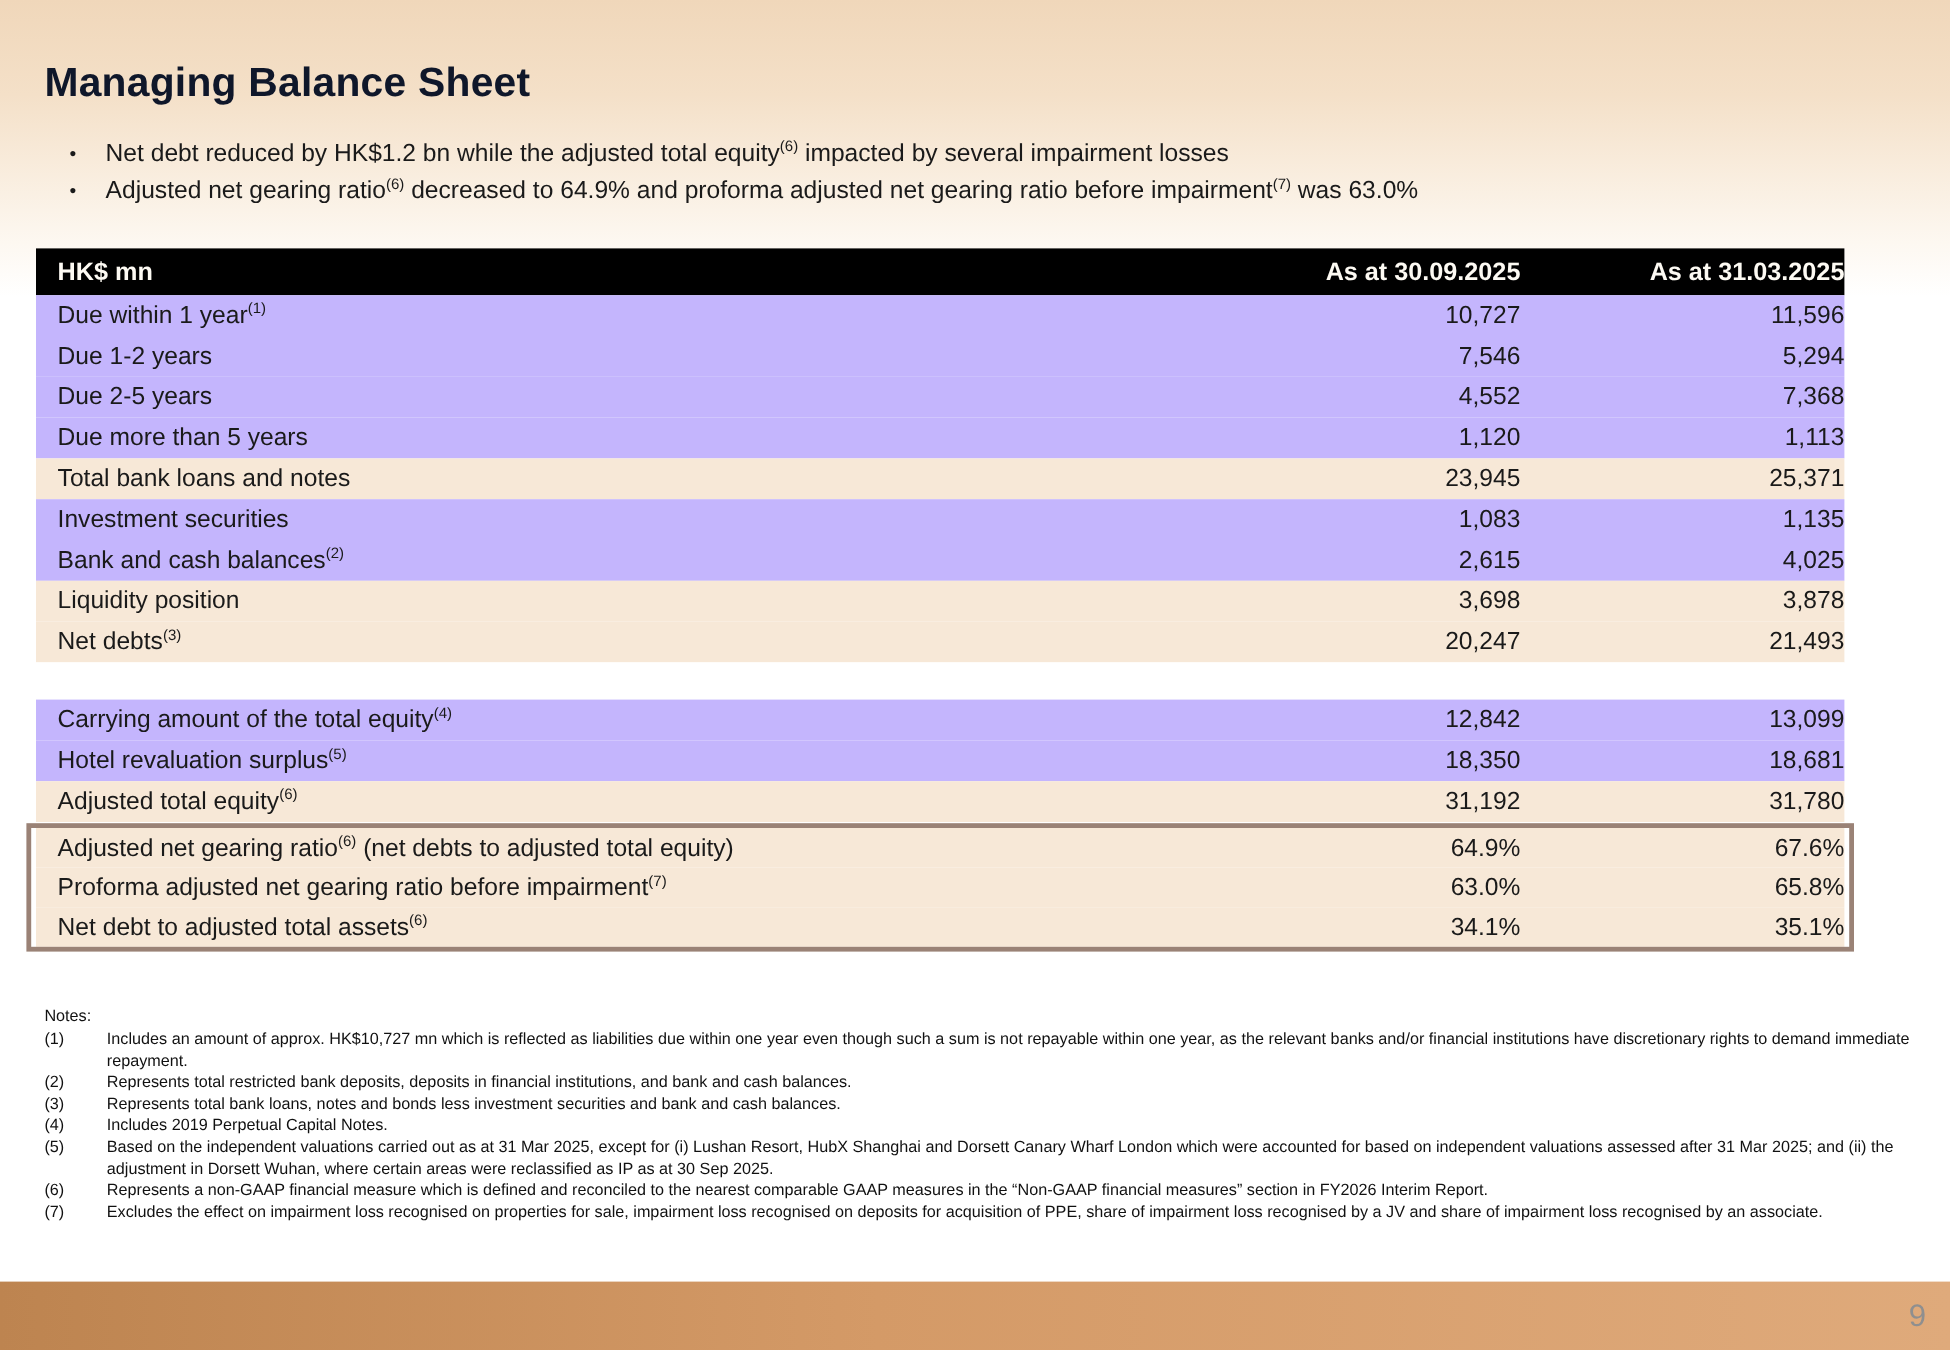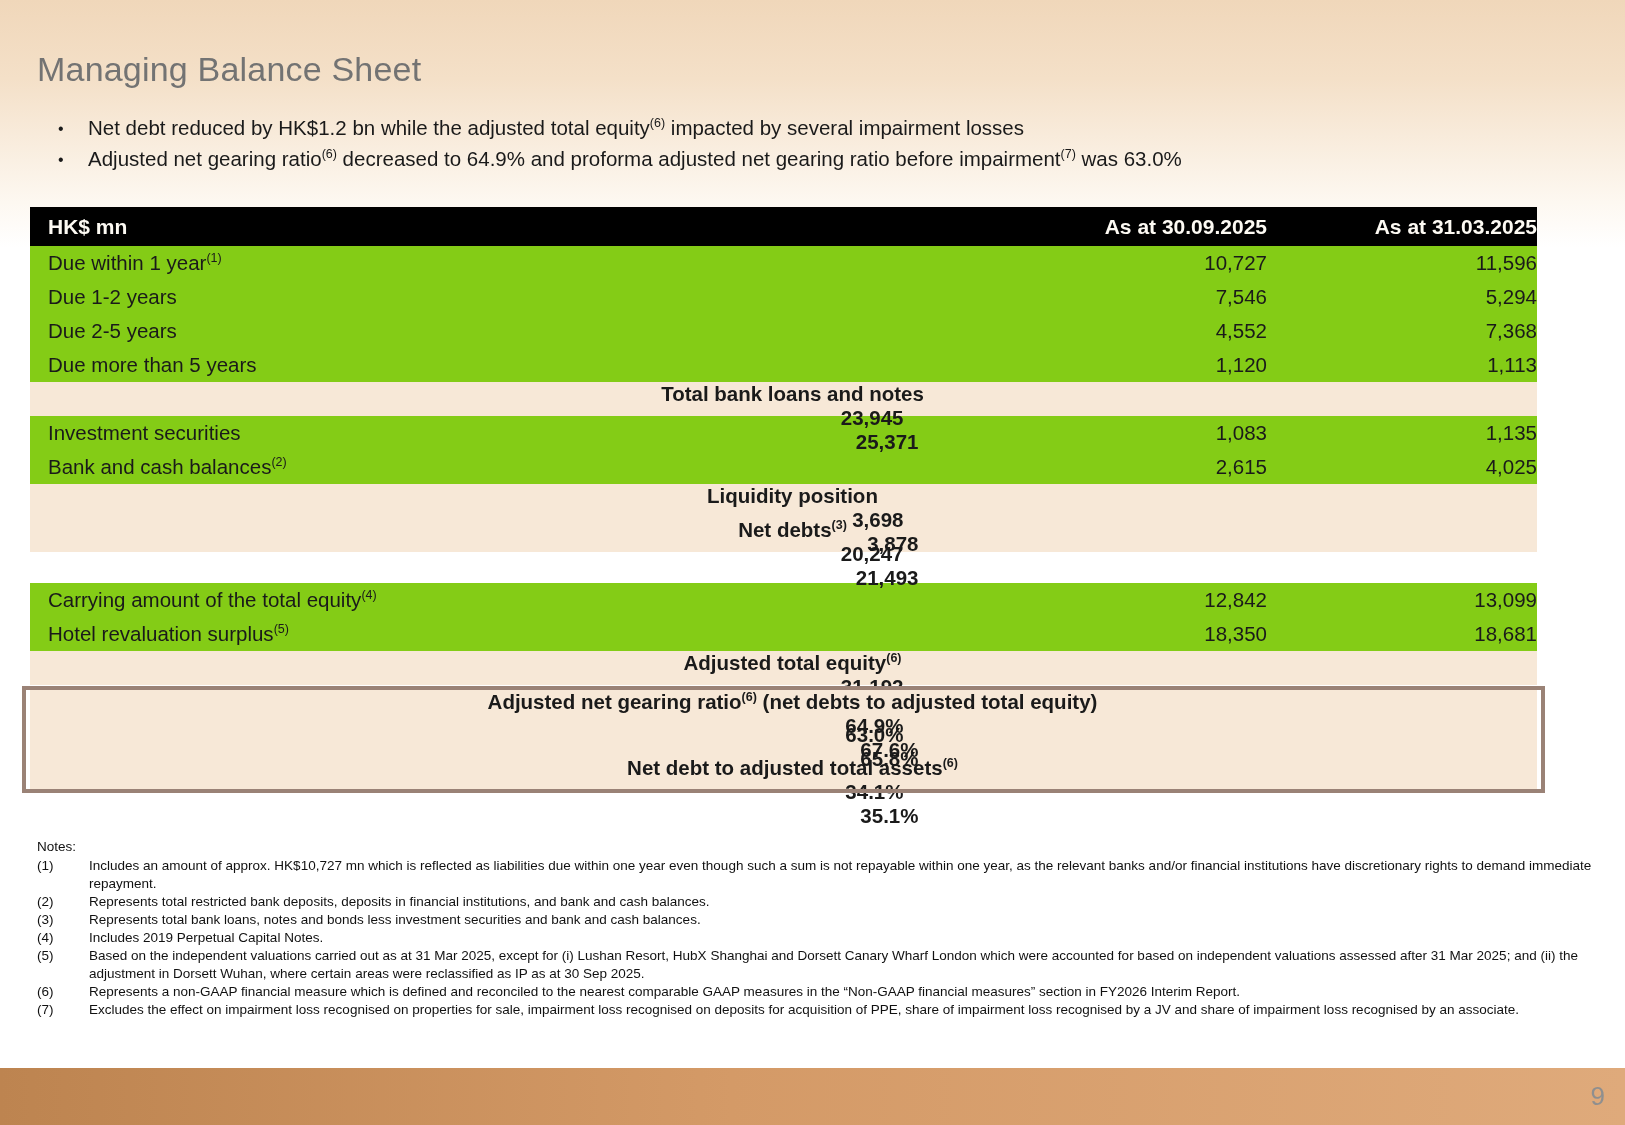--- a/index.html
+++ b/index.html
@@ -1,30 +1,30 @@
 <!DOCTYPE html>
 <html><head>
 <meta charset="utf-8">
 <style>
   html,body{margin:0;padding:0;}
   body{
     width:1625px;height:1125px;position:relative;overflow:hidden;
     font-family:"Liberation Sans","DejaVu Sans",sans-serif;color:#1a1a1a;
     background:linear-gradient(180deg,#f0d7ba 0%,#f4e0c8 7%,#fdf8f1 18%,#ffffff 22%,#ffffff 100%);
   }
-  .title{position:absolute;left:37px;top:50px;font-size:34px;font-weight:400;color:#737373;letter-spacing:0.2px;}
+  .title{position:absolute;left:37px;top:50px;font-size:34px;font-weight:700;color:#0f172a;letter-spacing:0.2px;}
   .bullets{position:absolute;left:58px;top:113px;width:1460px;}
   .bullet{display:flex;font-size:20.5px;line-height:30px;}
   .bullet .dot{width:30px;flex-shrink:0;font-size:16px;padding-top:1px;}
   sup{font-size:12.5px;line-height:0;}
   .tbl{position:absolute;left:30px;top:207px;width:1507px;}
   .thead{display:flex;align-items:center;height:39px;background:#000000;color:#fdfaf3;font-weight:700;font-size:21px;}
-  .row{display:flex;align-items:center;height:34px;font-size:20.5px;background:#84cc16;}
+  .row{display:flex;align-items:center;height:34px;font-size:20.5px;background:#c4b5fd;}
   .row.hl{background:#f7e8d7;}
-  .row.b{font-weight:700;flex-direction:column;}
+  .row.b{font-weight:400;}
   .c0{flex:1;padding-left:18px;white-space:nowrap;}
   .c1{width:240px;text-align:right;white-space:nowrap;}
   .c2{width:270px;text-align:right;white-space:nowrap;}
   .spacer{height:31px;background:#ffffff;}
   .ratio-box{position:relative;margin-top:5px;}
   .ratio-box .row{height:33px;}
   .ratio-box::after{content:'';position:absolute;top:-4px;bottom:-4px;left:-8px;right:-8px;border:4px solid #9a8276;pointer-events:none;}
   .notes{position:absolute;left:37px;top:838px;width:1558px;font-size:13.5px;line-height:18px;color:#111;}
   .notes-heading{margin-bottom:1px;}
   .note-row{display:flex;}
@@ -121,20 +121,21 @@
     <div class="c2">31,780</div>
   </div>
 
   <div class="ratio-box">
     <div class="row b hl">
       <div class="c0"><span>Adjusted net gearing ratio</span><sup>(6)</sup><span> (net debts to adjusted total equity)</span></div>
       <div class="c1">64.9%</div>
       <div class="c2">67.6%</div>
     </div>
     <div class="row b hl">
+      <div class="c0"><span>Proforma adjusted net gearing ratio before impairment</span><sup>(7)</sup></div>
       <div class="c1">63.0%</div>
       <div class="c2">65.8%</div>
     </div>
     <div class="row b hl">
       <div class="c0"><span>Net debt to adjusted total assets</span><sup>(6)</sup></div>
       <div class="c1">34.1%</div>
       <div class="c2">35.1%</div>
     </div>
   </div>
 </div>

